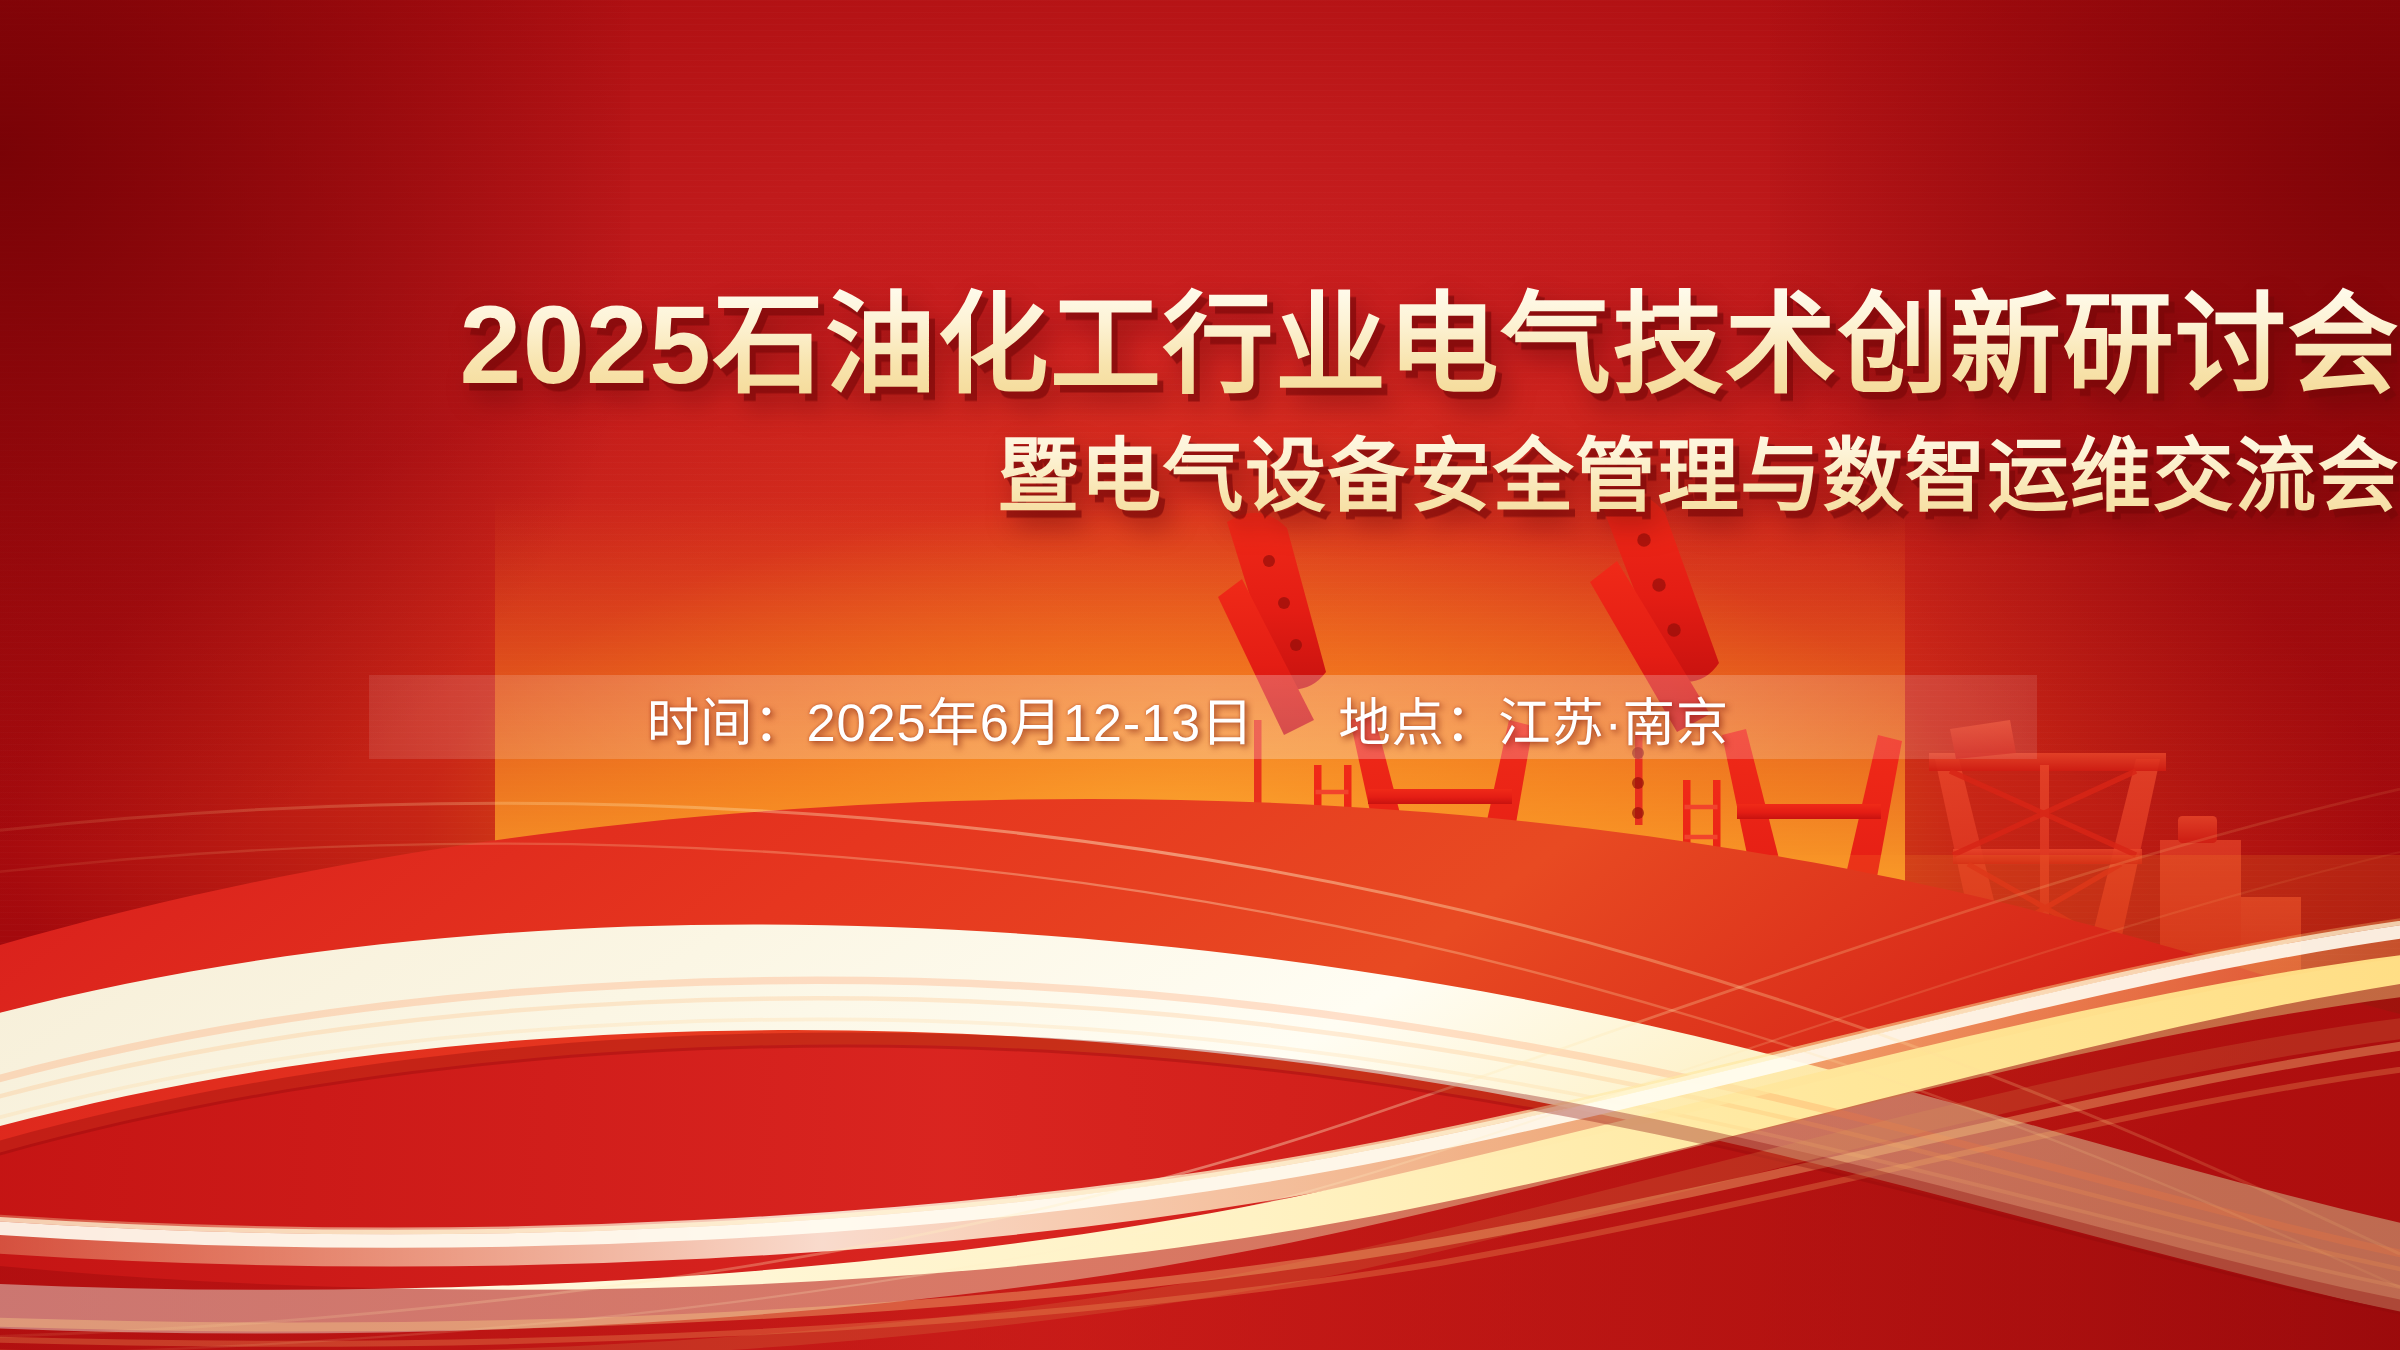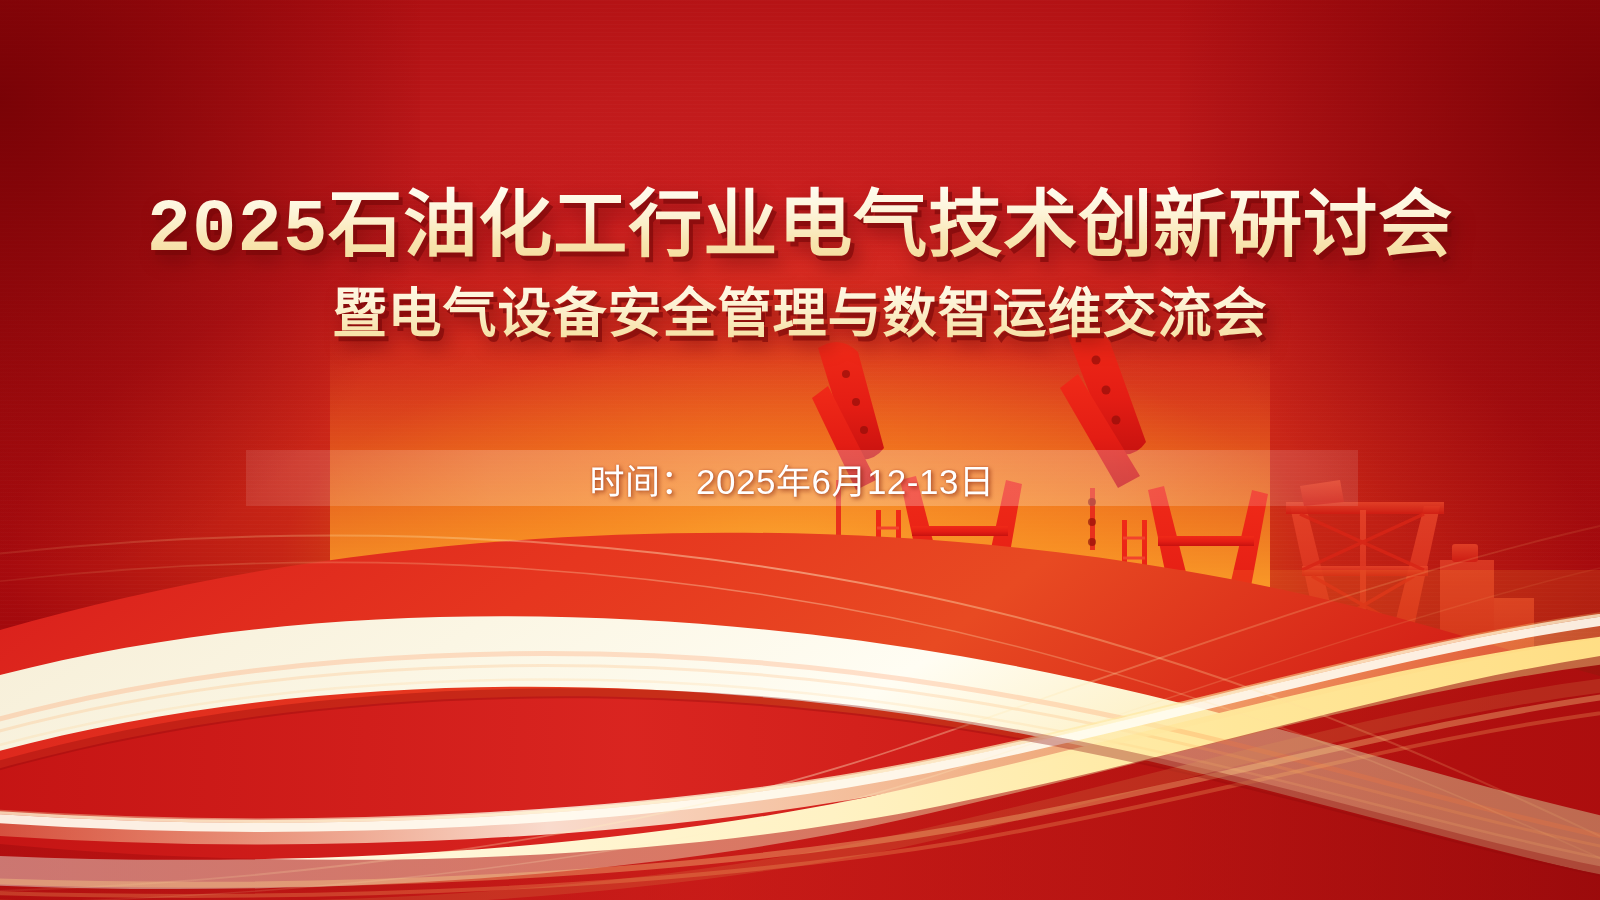--- a/index.html
+++ b/index.html
@@ -97,23 +97,22 @@
     left: 0; right: 0; bottom: 0;
     height: 420px;
   }
   .waves svg { display: block; width: 100%; height: 100%; }
 
   
   .title-block {
     position: absolute;
     left: 0; right: 0;
     top: 186px;
-    text-align: center;
+    text-align: right;
     z-index: 40;
-    font-family: Liberation Mono, monospace;
   }
   .title-line {
     font-size: 74px;
     line-height: 88px;
     font-weight: 700;
     letter-spacing: 1px;
     white-space: nowrap;
     background: linear-gradient(180deg,
         #fffdf2 0%,
         #fdf3d6 32%,
@@ -495,15 +494,16 @@
   </div>
 
   <div class="title-block">
     <div class="title-line l1">2025石油化工行业电气技术创新研讨会</div>
     <div class="title-line l2">暨电气设备安全管理与数智运维交流会</div>
   </div>
 
   <div class="info-bar"></div>
   <div class="info-row">
     <div class="info-text">时间：2025年6月12-13日</div>
+    <div class="info-text">地点：江苏·南京</div>
   </div>
 
 </div>
 
 </body></html>

